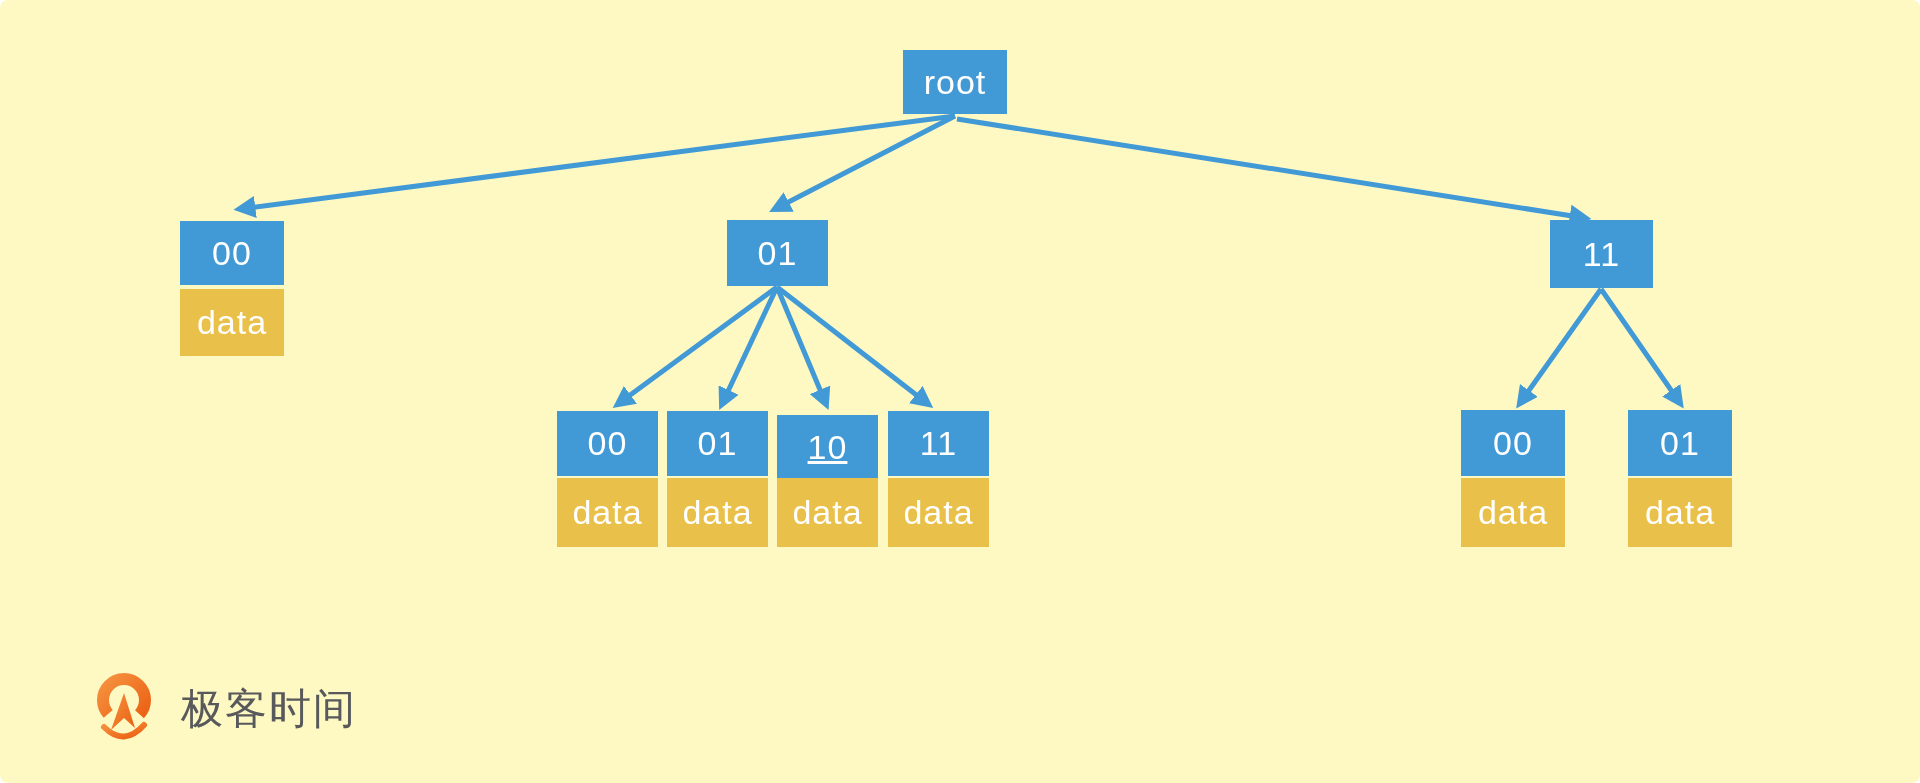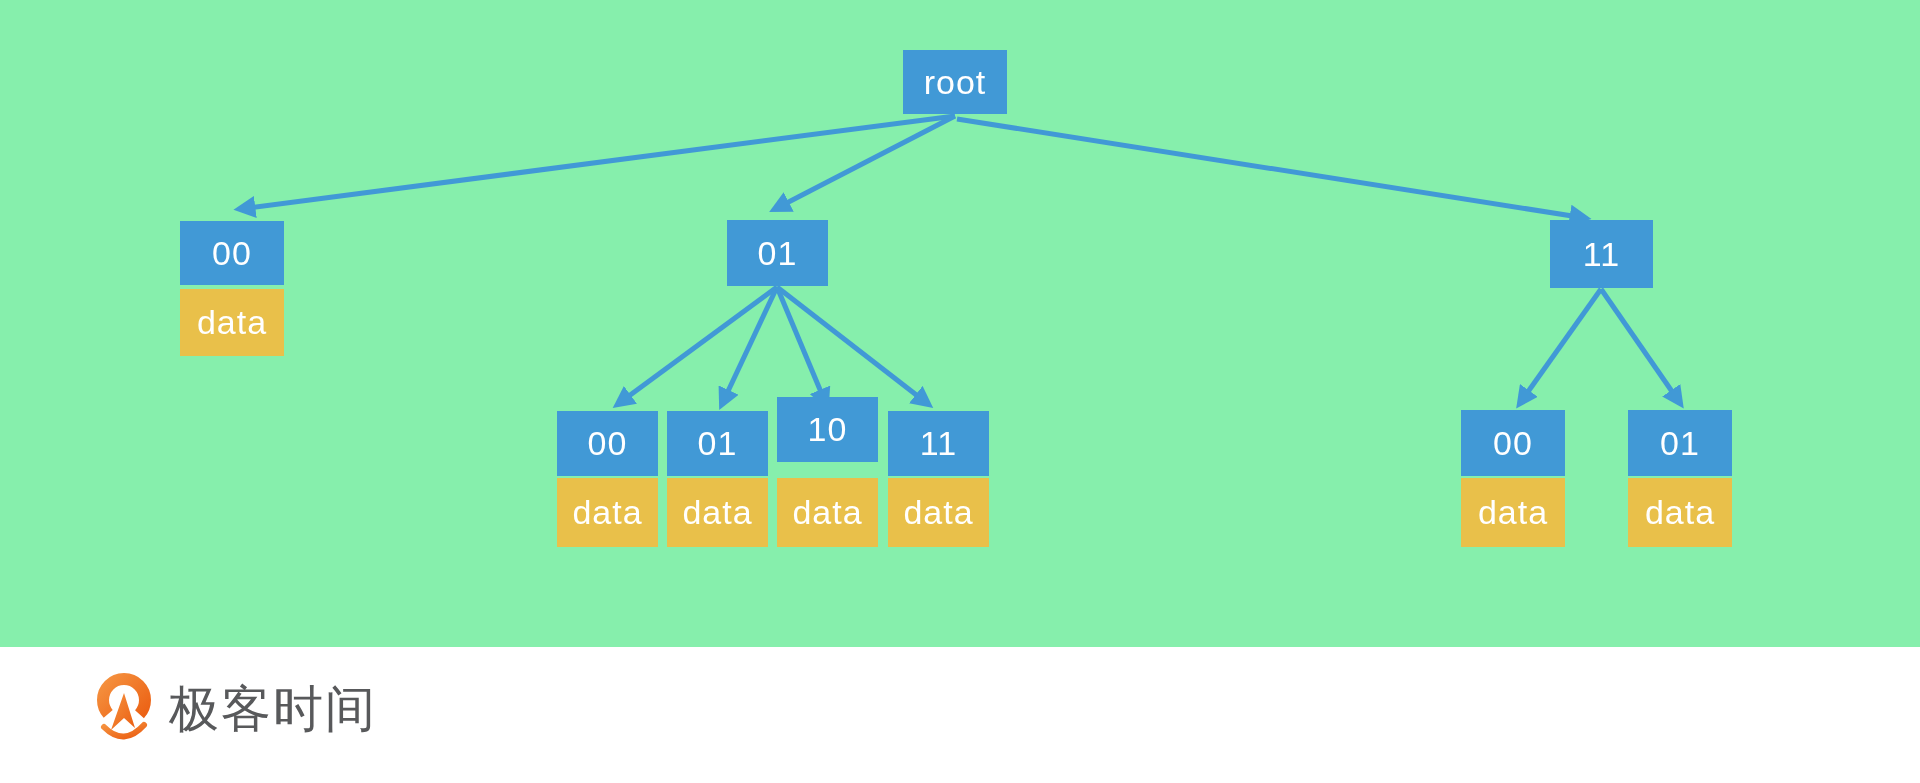--- a/index.html
+++ b/index.html
@@ -6,55 +6,55 @@
     --node-blue:#4199D6;
     --data-yellow:#E9C04A;
     --arrow-blue:#4199D6;
     --logo-orange-light:#F5923F;
     --logo-orange-dark:#EB5E12;
     --logo-text-gray:#58595B;
   }
   *{box-sizing:border-box;}
   html,body{margin:0;padding:0;background:#ffffff;}
   body{width:1920px;height:783px;overflow:hidden;font-family:"Liberation Sans",sans-serif;}
-  .stage{position:relative;width:1920px;height:647px;background:#86efac;}
+  .stage{position:relative;width:1920px;height:783px;background:#fef9c3;border-radius:8px;}
   .edges{position:absolute;left:0;top:0;width:1920px;height:783px;pointer-events:none;}
   .edge{stroke:var(--arrow-blue);stroke-width:5;fill:none;}
   #arrowhead path{fill:var(--arrow-blue);}
   .node{
     position:absolute;display:flex;align-items:center;justify-content:center;
     color:#ffffff;font-size:34px;font-weight:400;letter-spacing:1px;
   }
   .blue{background:var(--node-blue);}
   .yellow{background:var(--data-yellow);text-align:right;}
 
   
   .pos-root      {left:903px; top:50px;  width:104px; height:64px;}
   .pos-l1-00     {left:180px; top:221px; width:104px; height:64px;}
   .pos-l1-00-d   {left:180px; top:289px; width:104px; height:67px;}
   .pos-l1-01     {left:727px; top:220px; width:101px; height:66px;}
   .pos-l1-11     {left:1550px;top:220px; width:103px; height:68px;}
   .pos-c01-0     {left:557px; top:411px; width:101px; height:65px;}
   .pos-c01-0-d   {left:557px; top:478px; width:101px; height:69px;}
   .pos-c01-1     {left:667px; top:411px; width:101px; height:65px;}
   .pos-c01-1-d   {left:667px; top:478px; width:101px; height:69px;}
-  .pos-c01-2     {left:777px; top:397px; width:101px; height:65px;}
+  .pos-c01-2     {left:777px; top:415px; width:101px; height:65px;text-decoration:underline;}
   .pos-c01-2-d   {left:777px; top:478px; width:101px; height:69px;}
   .pos-c01-3     {left:888px; top:411px; width:101px; height:65px;}
   .pos-c01-3-d   {left:888px; top:478px; width:101px; height:69px;}
   .pos-c11-0     {left:1461px;top:410px; width:104px; height:66px;}
   .pos-c11-0-d   {left:1461px;top:478px; width:104px; height:69px;}
   .pos-c11-1     {left:1628px;top:410px; width:104px; height:66px;}
   .pos-c11-1-d   {left:1628px;top:478px; width:104px; height:69px;}
 
   .logo{position:absolute;left:95px;top:670px;display:flex;align-items:center;}
   .logo-icon{width:58px;height:78px;display:block;}
   .logo-text{
-    margin-left:16px;color:var(--logo-text-gray);
-    font-size:50px;font-weight:500;letter-spacing:2px;line-height:78px;
+    margin-left:28px;color:var(--logo-text-gray);
+    font-size:42px;font-weight:500;letter-spacing:2px;line-height:78px;
     font-family:"Liberation Sans",sans-serif;
   }
   .stop-light{stop-color:var(--logo-orange-light);}
   .stop-dark{stop-color:var(--logo-orange-dark);}
 </style>
 </head>
 <body>
 
 <div class="stage">
 

